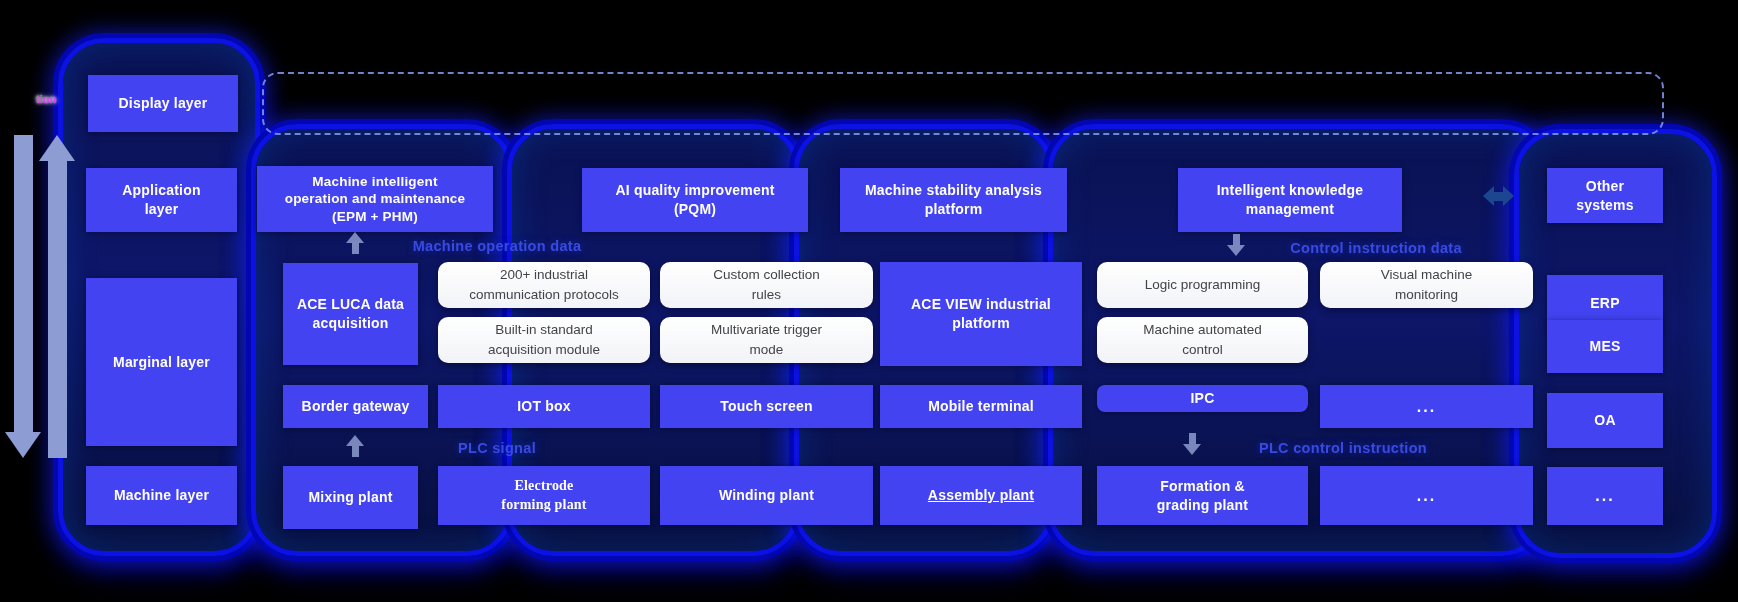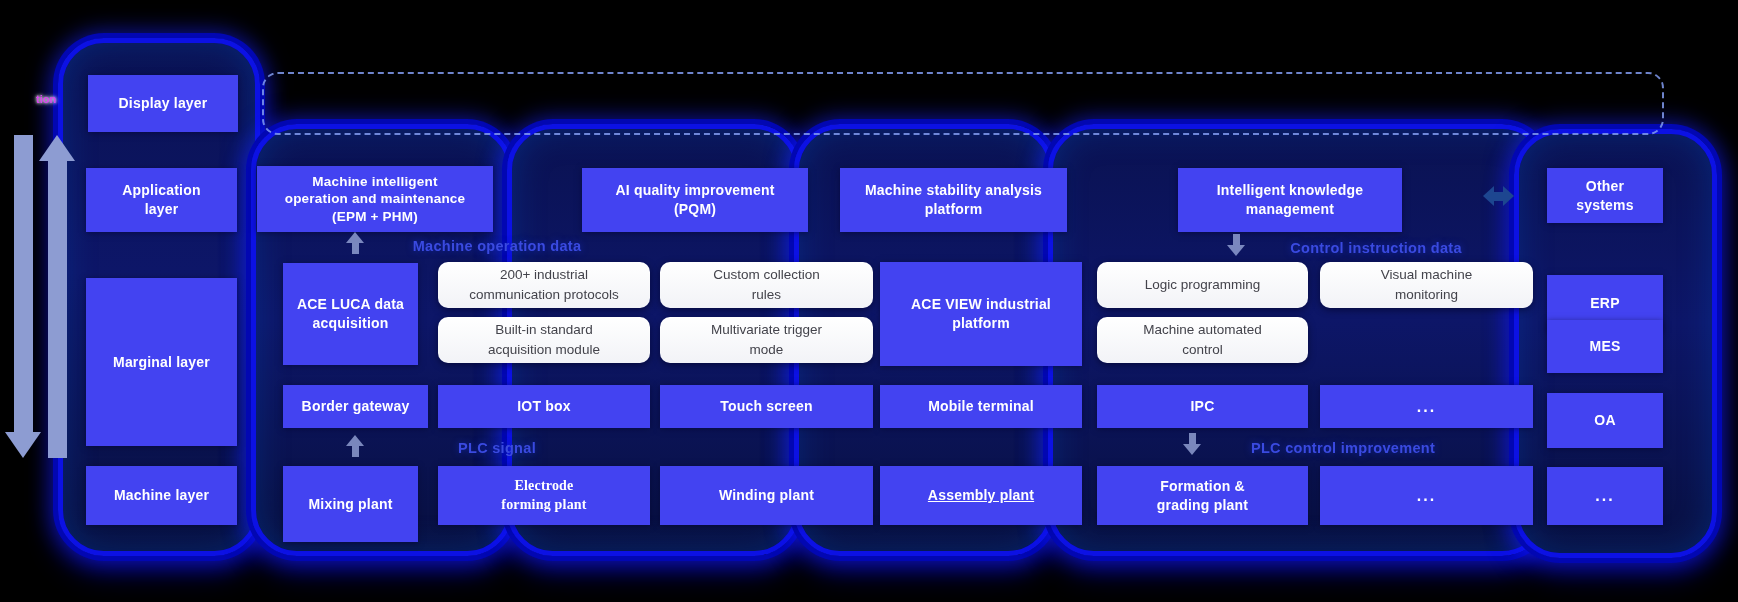--- a/index.html
+++ b/index.html
@@ -124,35 +124,35 @@
   <div class="wbox" style="left:1097px;top:262px;width:211px;height:46px;">Logic programming</div>
   <div class="wbox" style="left:1097px;top:317px;width:211px;height:46px;">Machine automated
 control</div>
   <div class="wbox" style="left:1320px;top:262px;width:213px;height:46px;">Visual machine
 monitoring</div>
 
   <div class="box" style="left:283px;top:385px;width:145px;height:43px;">Border gateway</div>
   <div class="box" style="left:438px;top:385px;width:212px;height:43px;">IOT box</div>
   <div class="box" style="left:660px;top:385px;width:213px;height:43px;">Touch screen</div>
   <div class="box" style="left:880px;top:385px;width:202px;height:43px;">Mobile terminal</div>
-  <div class="box" style="left:1097px;top:385px;width:211px;height:43px;">IPC</div>
+  <div class="box" style="left:1097px;top:385px;width:211px;height:27px;border-radius:8px;">IPC</div>
   <div class="box dots" style="left:1320px;top:385px;width:213px;height:43px;">...</div>
 
   <div class="sarr up" style="left:346px;top:435px;">
     <div class="head"></div>
       <div class="shaft"></div>
   </div>
   <div class="flow-label" style="left:400px;top:440px;width:194px;">PLC signal</div>
   <div class="sarr down" style="left:1183px;top:433px;">
     <div class="shaft"></div>
       <div class="head"></div>
   </div>
-  <div class="flow-label" style="left:1223px;top:440px;width:240px;">PLC control improvement</div>
+  <div class="flow-label" style="left:1223px;top:440px;width:240px;">PLC control instruction</div>
 
-  <div class="box" style="left:283px;top:466px;width:135px;height:76px;">Mixing plant</div>
+  <div class="box" style="left:283px;top:466px;width:135px;height:63px;">Mixing plant</div>
   <div class="box" style="left:438px;top:466px;width:212px;height:59px;font-family:Liberation Serif, serif;">Electrode
 forming plant</div>
   <div class="box" style="left:660px;top:466px;width:213px;height:59px;">Winding plant</div>
   <div class="box" style="left:880px;top:466px;width:202px;height:59px;text-decoration:underline;">Assembly plant</div>
   <div class="box" style="left:1097px;top:466px;width:211px;height:59px;">Formation &amp;
 grading plant</div>
   <div class="box dots" style="left:1320px;top:466px;width:213px;height:59px;">...</div>
 
   <div class="dblarr" style="left:1483px;top:186px;">
     <div class="tl"></div>

